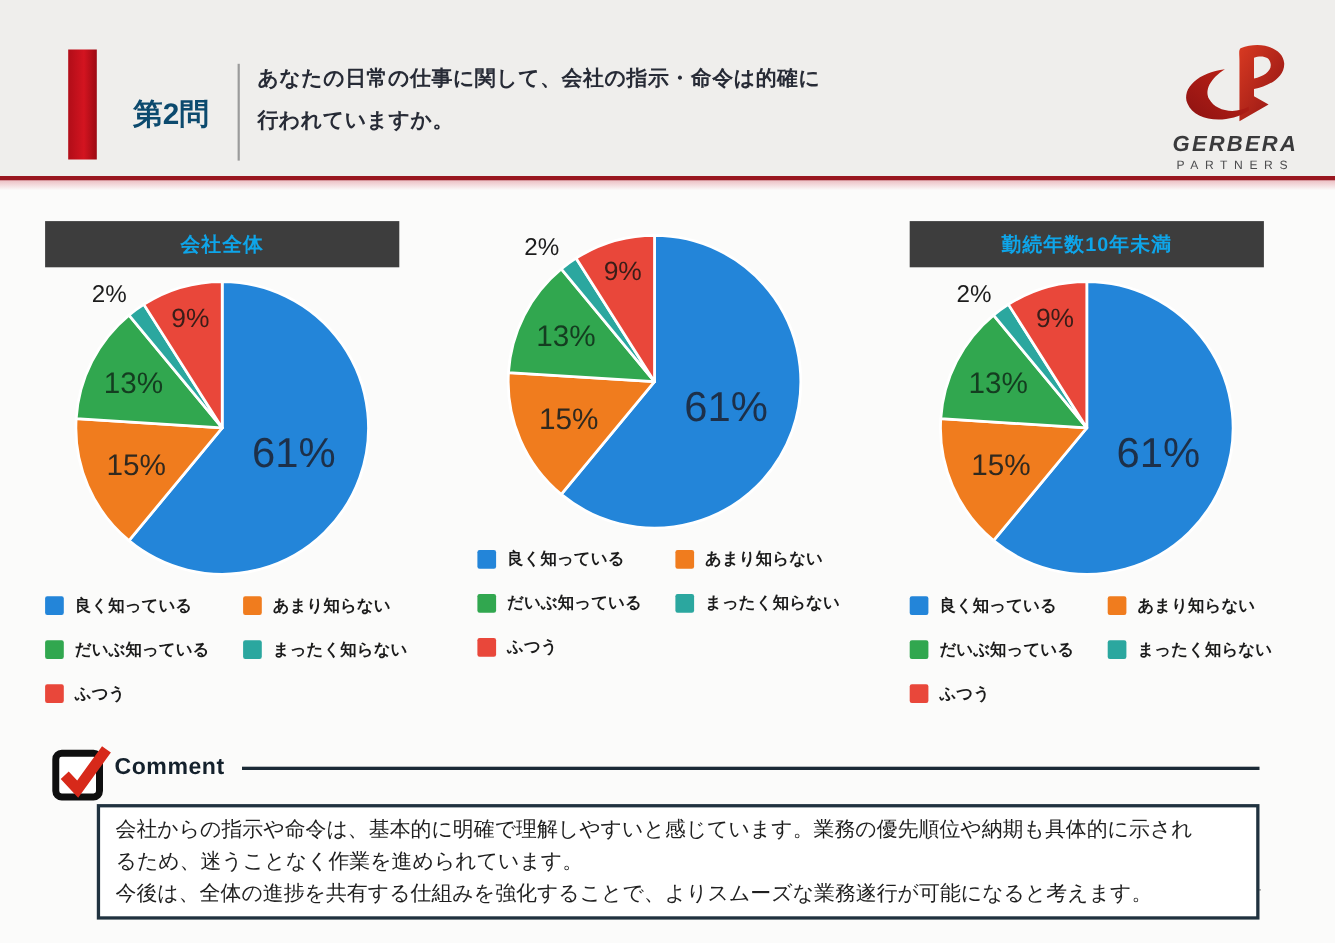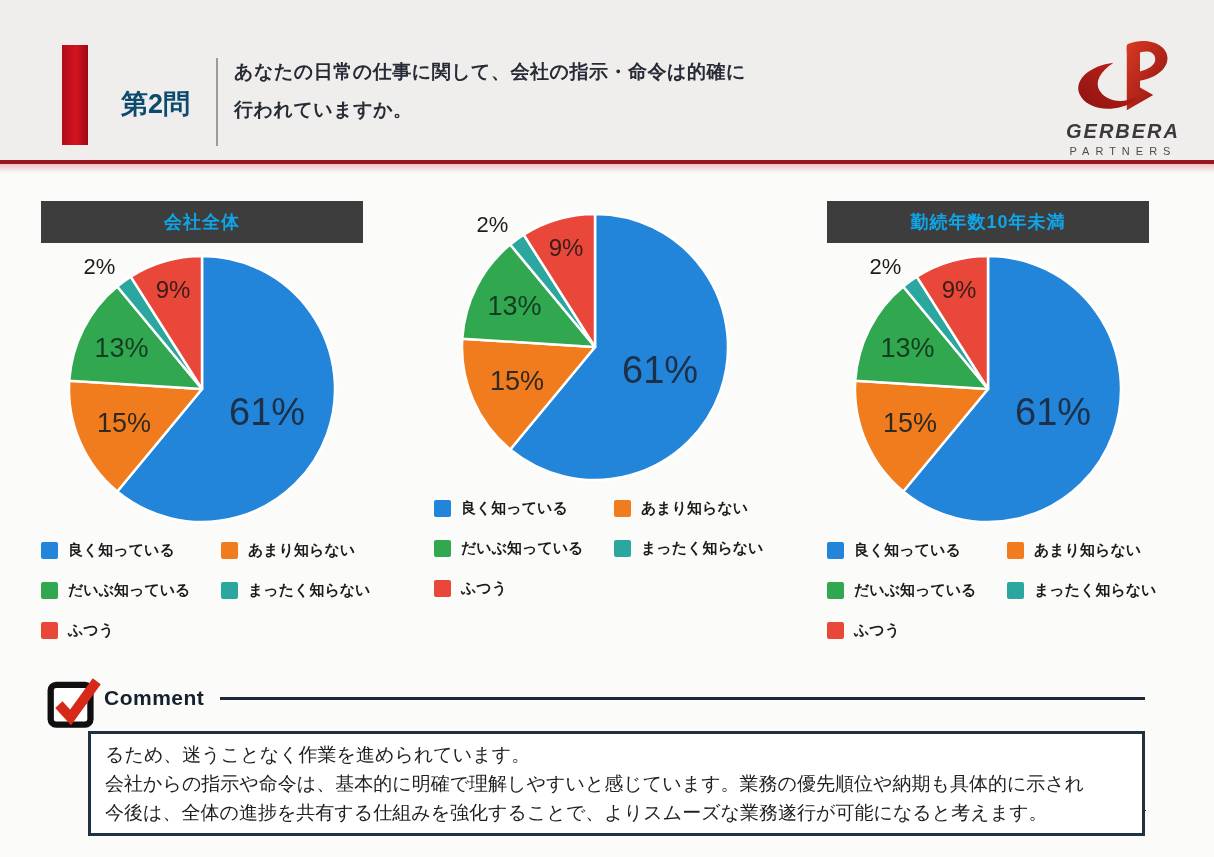--- a/index.html
+++ b/index.html
@@ -204,22 +204,22 @@
     <svg class="checkbox" width="60" height="56" viewBox="0 0 66 62">
       <rect x="5" y="12" width="44" height="44" rx="6" fill="#ffffff" stroke="#0f0f0f" stroke-width="7"></rect>
       <path d="M14 34 L27 48 L56 8" fill="none" stroke="#d7291a" stroke-width="11" stroke-linecap="butt" stroke-linejoin="miter"></path>
     </svg>
     <div class="comment-head">
       <span class="comment-heading">Comment</span>
       <span class="head-line"></span>
     </div>
     <div class="comment-box">
       <div>
+          <div>会社からの指示や命令は、基本的に明確で理解しやすいと感じています。業務の優先順位や納期も具体的に示され</div>
           <div>るため、迷うことなく作業を進められています。</div>
-          <div>会社からの指示や命令は、基本的に明確で理解しやすいと感じています。業務の優先順位や納期も具体的に示され</div>
           <div>今後は、全体の進捗を共有する仕組みを強化することで、よりスムーズな業務遂行が可能になると考えます。</div>
         </div>
     </div>
   </div>
 
   <span class="page-no">4</span>
 
 </div>
 
 </body></html>

